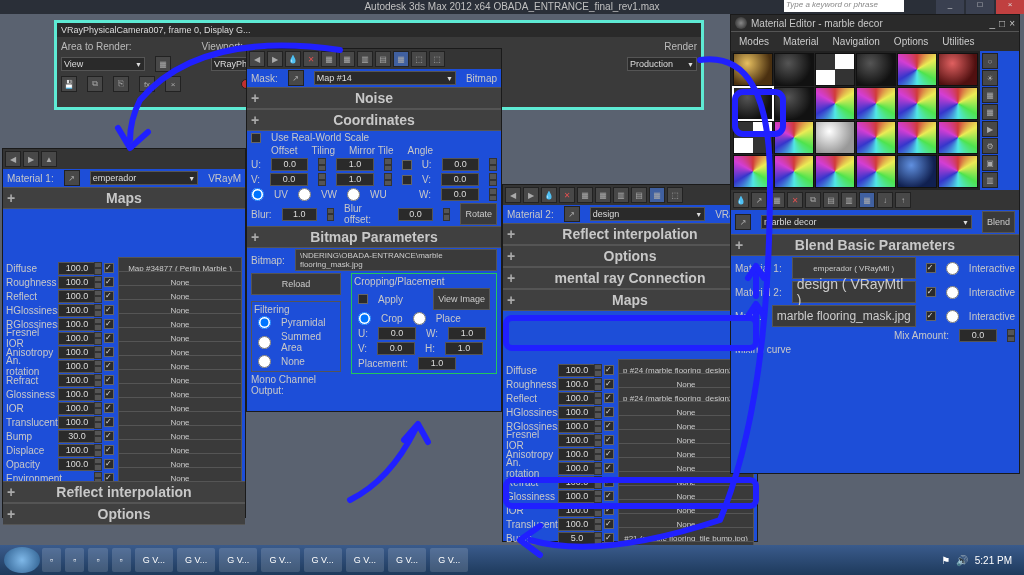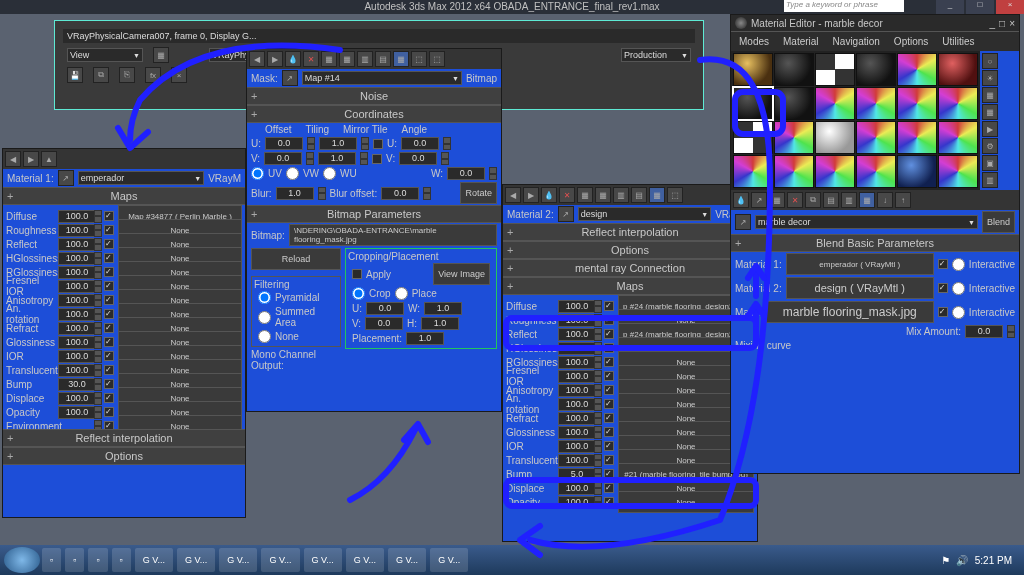--- a/index.html
+++ b/index.html
@@ -18,51 +18,51 @@
 .win-btn { width: 28px; height: 14px; background: #3a4050; color: #ddd; text-align: center; font-size: 8px; }
 
 
 .panel { position: absolute; background: #1d4ed8; border: 1px solid #1a1a1a; color: #c8c8c8; }
 .panel-header { background: #2a2a2a; padding: 2px 4px; font-size: 9px; border-bottom: 1px solid #555; display: flex; align-items: center; }
 .toolbar { display: flex; gap: 2px; padding: 2px; background: #343434; flex-wrap: wrap; }
 .tbtn { width: 16px; height: 16px; background: #484848; border: 1px solid #222; display: inline-flex; align-items: center; justify-content: center; font-size: 8px; color: #aaa; cursor: pointer; }
 .tbtn.red { color: #e05050; }
 .tbtn.blue { background: #4060a0; }
 
-.row { display: flex; align-items: center; padding: 1px 4px; font-size: 9px; gap: 4px; }
+.row { display: flex; align-items: center; padding: 1px 4px; font-size: 9px; gap: 10px; }
 .label { flex: 0 0 auto; }
 .spin { width: 38px; height: 13px; background: #2a2a2a; border: 1px solid #555; color: #ddd; text-align: center; font-size: 9px; display: inline-block; }
 .spin-arrows { width: 8px; height: 13px; background: #555; display: inline-flex; flex-direction: column; }
 .spin-arrows::before, .spin-arrows::after { content: ""; flex: 1; border: 1px solid #333; }
 .chk { width: 10px; height: 10px; background: #2a2a2a; border: 1px solid #666; display: inline-block; }
 .chk.on::after { content: "✓"; color: #e0e0e0; font-size: 8px; line-height: 8px; display: block; }
 .dd { height: 14px; background: #2a2a2a; border: 1px solid #555; color: #ddd; padding: 0 2px; display: inline-flex; align-items: center; gap: 4px; font-size: 9px; }
 .dd::after { content: "▼"; font-size: 7px; margin-left: auto; }
 .map-btn { background: #3a3a3a; border: 1px solid #555; color: #ccc; font-size: 9px; padding: 0 4px; height: 22px; display: inline-flex; align-items: center; justify-content: center; }
-.section-title { background: #404040; text-align: center; padding: 2px 0; font-size: 11px; border-top: 1px solid #555; border-bottom: 1px solid #555; position: relative; }
+.section-title { background: #404040; text-align: center; padding: 2px 0; font-size: 14px; border-top: 1px solid #555; border-bottom: 1px solid #555; position: relative; font-weight: bold; }
 .section-title::before { content: "+"; position: absolute; left: 4px; color: #aaa; }
 
 
 .mat-grid { display: grid; grid-template-columns: repeat(6, 40px); grid-auto-rows: 33px; gap: 1px; padding: 2px; background: #222; }
 .ball { background: radial-gradient(circle at 35% 30%, #888, #222 70%); border: 1px solid #111; }
 .ball.checker { background: repeating-conic-gradient(#fff 0 25%, #333 0 50%); }
 .ball.gold { background: radial-gradient(circle at 35% 30%, #e8c060, #4a3010 70%); }
 .ball.rainbow { background: conic-gradient(#e33,#ee3,#3e3,#3ee,#33e,#e3e,#e33); filter: saturate(0.8); }
 .ball.dark { background: radial-gradient(circle at 35% 30%, #555, #111 70%); }
 .ball.red { background: radial-gradient(circle at 35% 30%, #e06060, #501010 70%); }
 .ball.white { background: radial-gradient(circle at 35% 30%, #fff, #999 70%); }
 .ball.blue { background: radial-gradient(circle at 35% 30%, #6090e0, #102050 70%); }
 .ball.sel { outline: 2px solid #fff; outline-offset: -1px; }
 
 
-.maps-table { font-size: 9px; }
+.maps-table { font-size: 9px; margin-top: 48px; }
 .mrow { display: grid; grid-template-columns: 50px 34px 8px 12px 1fr; gap: 2px; align-items: center; padding: 0 3px; height: 14px; }
 
 
-.render-area { position: absolute; top: 20px; left: 54px; width: 650px; height: 90px; background: #3a3a3a; border: 1px solid #5eead4; padding: 12px; color: #bbb; }
+.render-area { position: absolute; top: 20px; left: 54px; width: 650px; height: 90px; background: #3a3a3a; border: 3px solid #5eead4; padding: 4px; color: #bbb; }
 .render-row { display: flex; gap: 10px; font-size: 9px; align-items: center; padding: 2px 0; }
 .dot { width: 10px; height: 10px; border-radius: 50%; display: inline-block; border: 1px solid #222; }
 .dot.r { background: #c03030; } .dot.g { background: #30a030; } .dot.b { background: #3050c0; } .dot.w { background: #ddd; }
 
 
 .anno { position: absolute; inset: 0; pointer-events: none; }
 .anno line, .anno path, .anno rect, .anno polyline { stroke: #2020ff; stroke-width: 6; fill: none; stroke-linecap: round; stroke-linejoin: round; }
 
 .curve-box { width: 50px; height: 50px; background: #fff; margin: 2px auto; position: relative; }
 .curve-box::after { content: ""; position: absolute; left: 4px; bottom: 4px; width: 42px; height: 42px; border-left: 1px dotted #aaa; border-bottom: 1px dotted #aaa; background: linear-gradient(135deg, transparent 48%, #000 49% 51%, transparent 52%); }
@@ -74,21 +74,26 @@
 <div class="app-search">Type a keyword or phrase</div>
 <div class="win-btns">
   <div class="win-btn">_</div>
   <div class="win-btn">□</div>
   <div class="win-btn" style="background:#c04040">×</div>
 </div>
 
 <div class="render-area">
   <div class="render-row" style="color:#ddd;background:#2a2a2a;margin:-4px -4px 2px -4px;padding:2px 4px">VRayPhysicalCamera007, frame 0, Display G...</div>
   <div class="render-row">
-    <span class="dd" style="width:76px">View</span>
+    <span>Area to Render:</span>
+    <span style="margin-left:60px">Viewport:</span>
+    <span style="margin-left:auto">Render</span>
+  </div>
+  <div class="render-row">
+    <span class="dd" style="width:84px">View</span>
     <span class="tbtn">▦</span>
     <span class="dd" style="width:80px;margin-left:30px">VRayPhysicalCa</span>
     <span class="tbtn">🔒</span>
     <span class="dd" style="width:70px;margin-left:auto">Production</span>
   </div>
   <div class="render-row">
     <span class="tbtn">💾</span>
     <span class="tbtn">⧉</span>
     <span class="tbtn">⎘</span>
     <span class="tbtn">fx</span>
@@ -247,21 +252,25 @@
     <span class="tbtn">⬚</span>
   </div>
   <div class="row">
     <span>Mask:</span>
     <span class="tbtn">↗</span>
     <span class="dd" style="flex:1">Map #14</span>
     <span>Bitmap</span>
   </div>
   <div class="section-title">Noise</div>
   <div class="section-title">Coordinates</div>
-  <div class="row" style="padding-left:18px;gap:14px">
+  <div class="row">
+      <span class="chk"></span>
+      <span>Use Real-World Scale</span>
+    </div>
+  <div class="row" style="padding-left:24px;gap:14px">
     <span>Offset</span>
     <span>Tiling</span>
     <span>Mirror Tile</span>
     <span>Angle</span>
   </div>
   <div class="row">
     <span>U:</span>
     <span class="spin">0.0</span>
       <span class="spin-arrows"></span>
     <span class="spin">1.0</span>
@@ -567,21 +576,21 @@
   <div class="section-title">Blend Basic Parameters</div>
   <div class="row">
     <span>Material 1:</span>
     <span class="map-btn" style="flex:1;font-size:8px">emperador  ( VRayMtl )</span>
     <span class="chk on"></span>
     <input type="radio" style="">
       <span>Interactive</span>
   </div>
   <div class="row">
     <span>Material 2:</span>
-    <span class="map-btn" style="flex:1;font-size:11px">design  ( VRayMtl )</span>
+    <span class="map-btn" style="flex:1;font-size:14px">design  ( VRayMtl )</span>
     <span class="chk on"></span>
     <input type="radio" style="">
       <span>Interactive</span>
   </div>
   <div class="row">
     <span>Mask:</span>
     <span class="map-btn" style="flex:1;font-size:12px">marble flooring_mask.jpg</span>
     <span class="chk on"></span>
     <input type="radio" style="">
       <span>Interactive</span>

